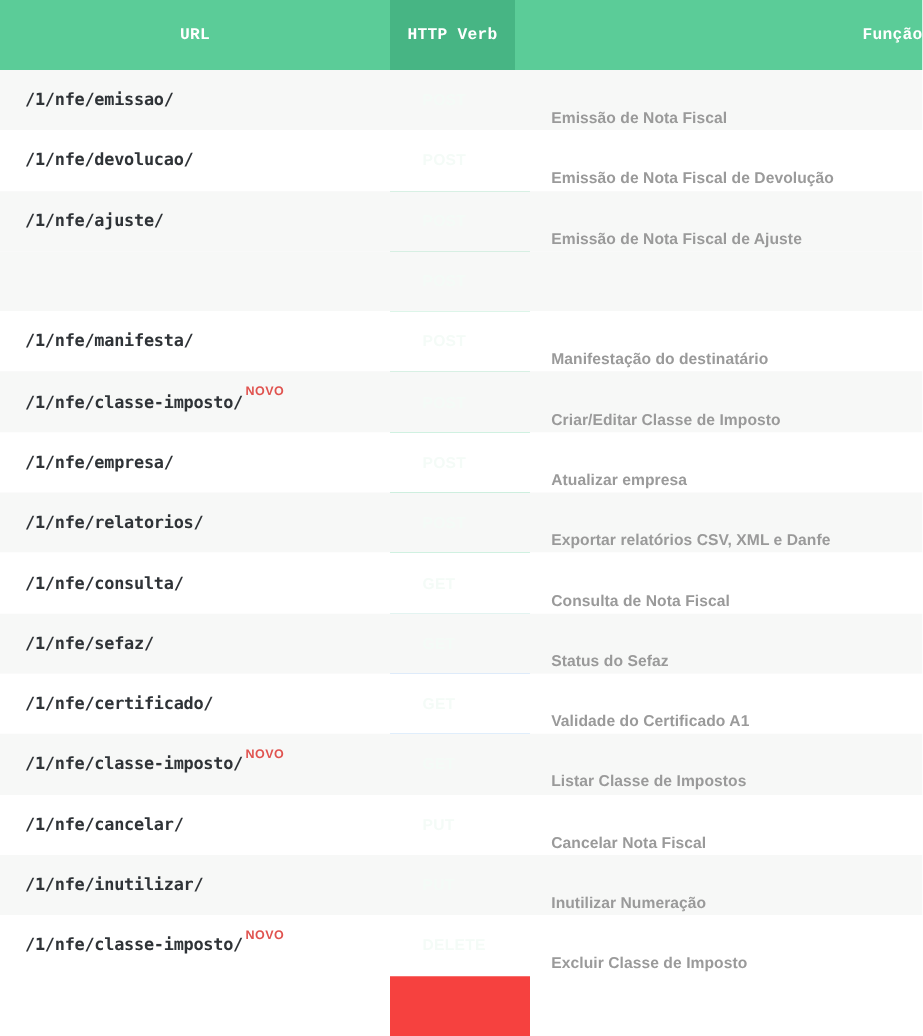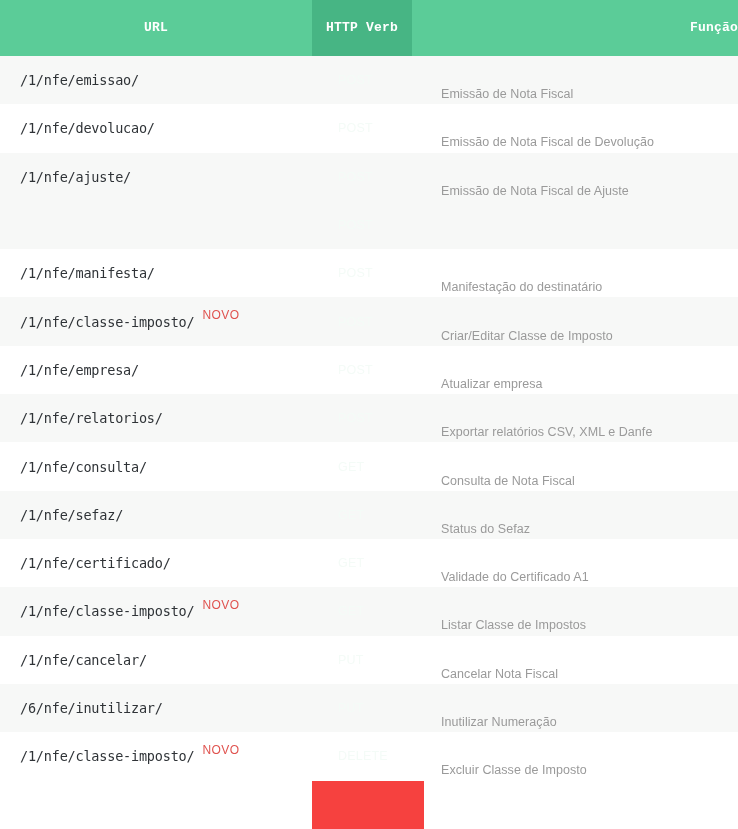--- a/index.html
+++ b/index.html
@@ -59,20 +59,21 @@
     left: 0;
     width: 112px;
   }
 
   
   .rows {
     position: absolute;
     top: 56px; left: 0;
     width: 738px;
     z-index: 2;
+    font-weight: bold;
   }
   .row {
     position: relative;
     width: 738px;
     height: 48.3px;
   }
   .row-bg {
     position: absolute;
     top: 0; left: 0;
     width: 738px;
@@ -108,24 +109,24 @@
   }
   .url-text {
     font-family: "DejaVu Sans Mono", "Liberation Mono", monospace;
     font-size: 13.5px;
     color: #2f3337;
     letter-spacing: -0.2px;
     white-space: nowrap;
   }
   .novo {
     font-family: "Liberation Sans", sans-serif;
-    font-size: 12px;
+    font-size: 10px;
     color: #e0534f;
     letter-spacing: .4px;
-    margin-left: 8px;
+    margin-left: 2px;
     align-self: flex-start;
     margin-top: 11px;
     white-space: nowrap;
   }
 
   .cell-verb {
     left: 312px;
     width: 112px;
     padding-left: 26px;
     z-index: 3;
@@ -320,21 +321,21 @@
         <div class="cell cell-verb">
           <span class="verb-text">PUT</span>
         </div>
         <div class="cell cell-func">
           <span class="func-text">Cancelar Nota Fiscal</span>
         </div>
       </div>
       <div class="row">
         <div class="row-bg alt"></div>
         <div class="cell cell-url">
-          <span class="url-text">/6/nfe/inutilizar/</span>
+          <span class="url-text">/1/nfe/inutilizar/</span>
         </div>
         <div class="cell cell-verb">
           <span class="verb-text">PUT</span>
         </div>
         <div class="cell cell-func">
           <span class="func-text">Inutilizar Numeração</span>
         </div>
       </div>
       <div class="row">
         <div class="row-bg base"></div>

